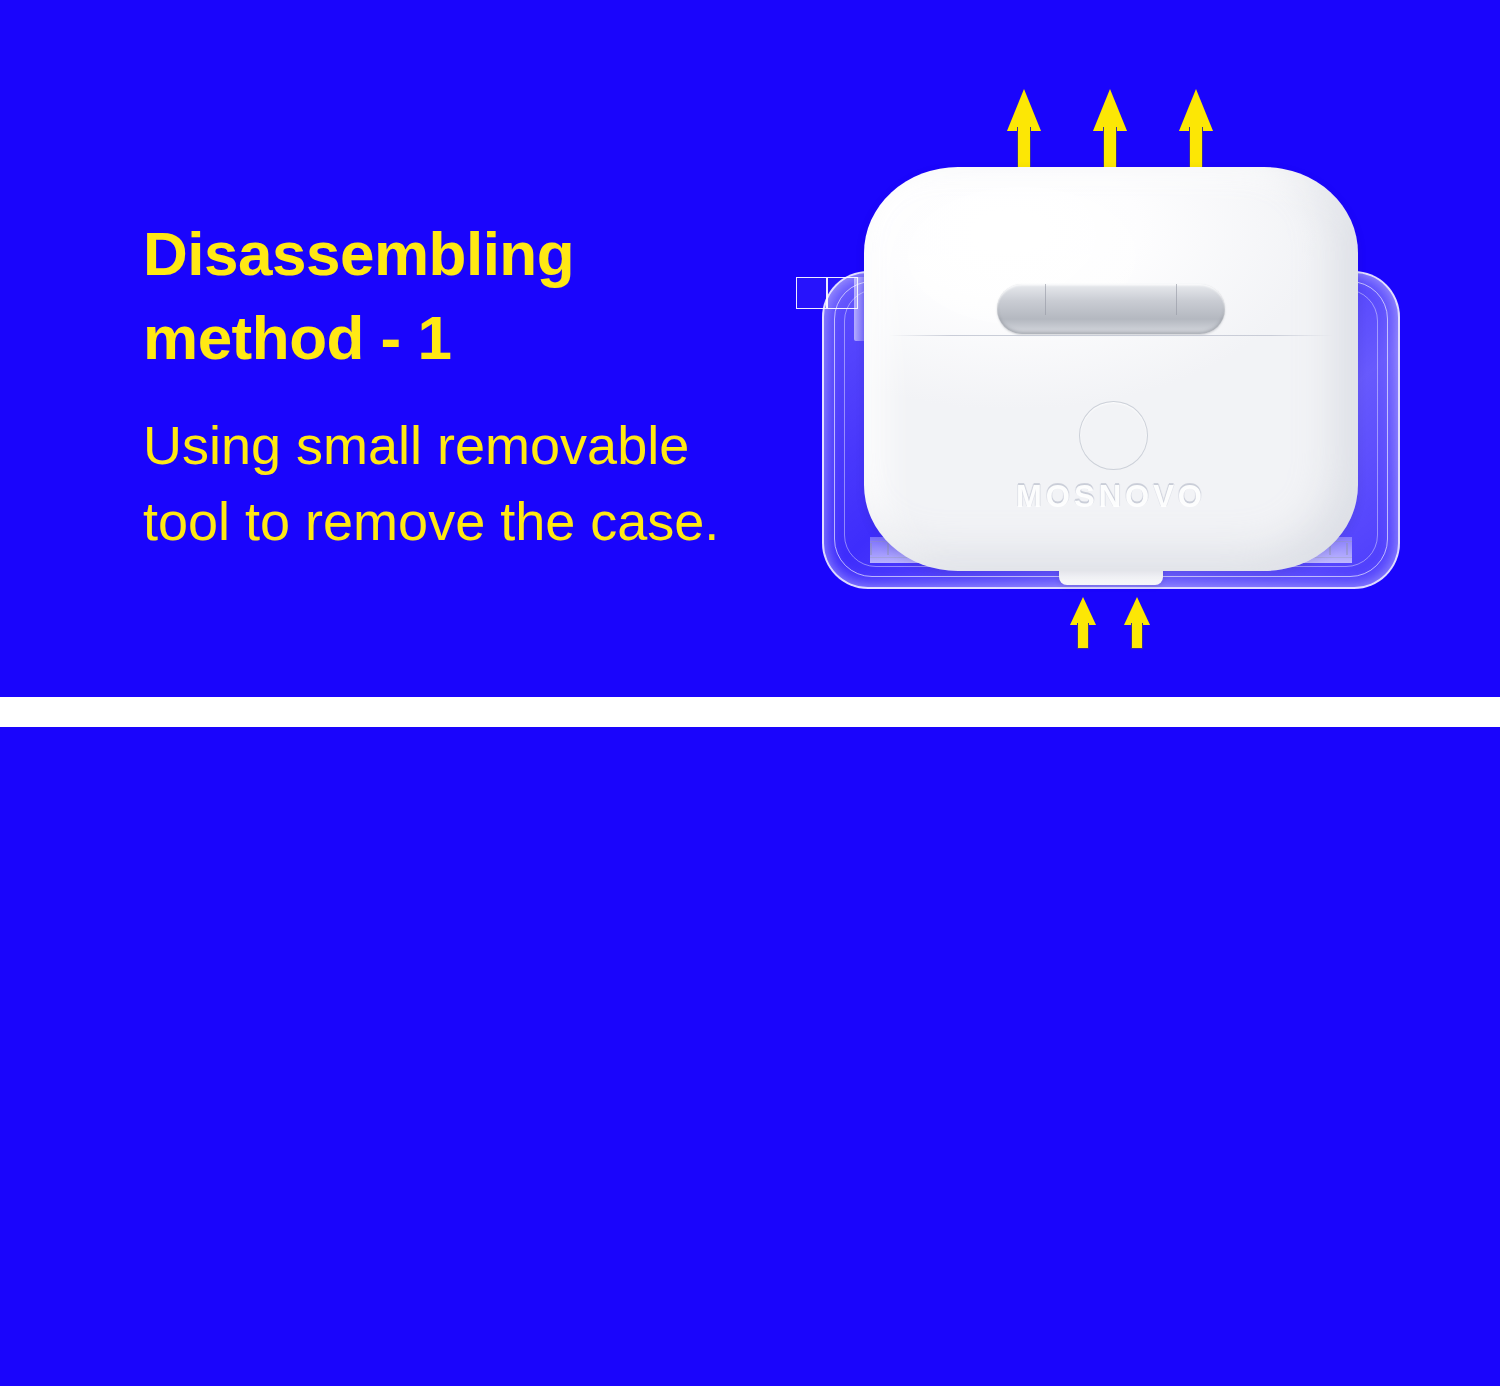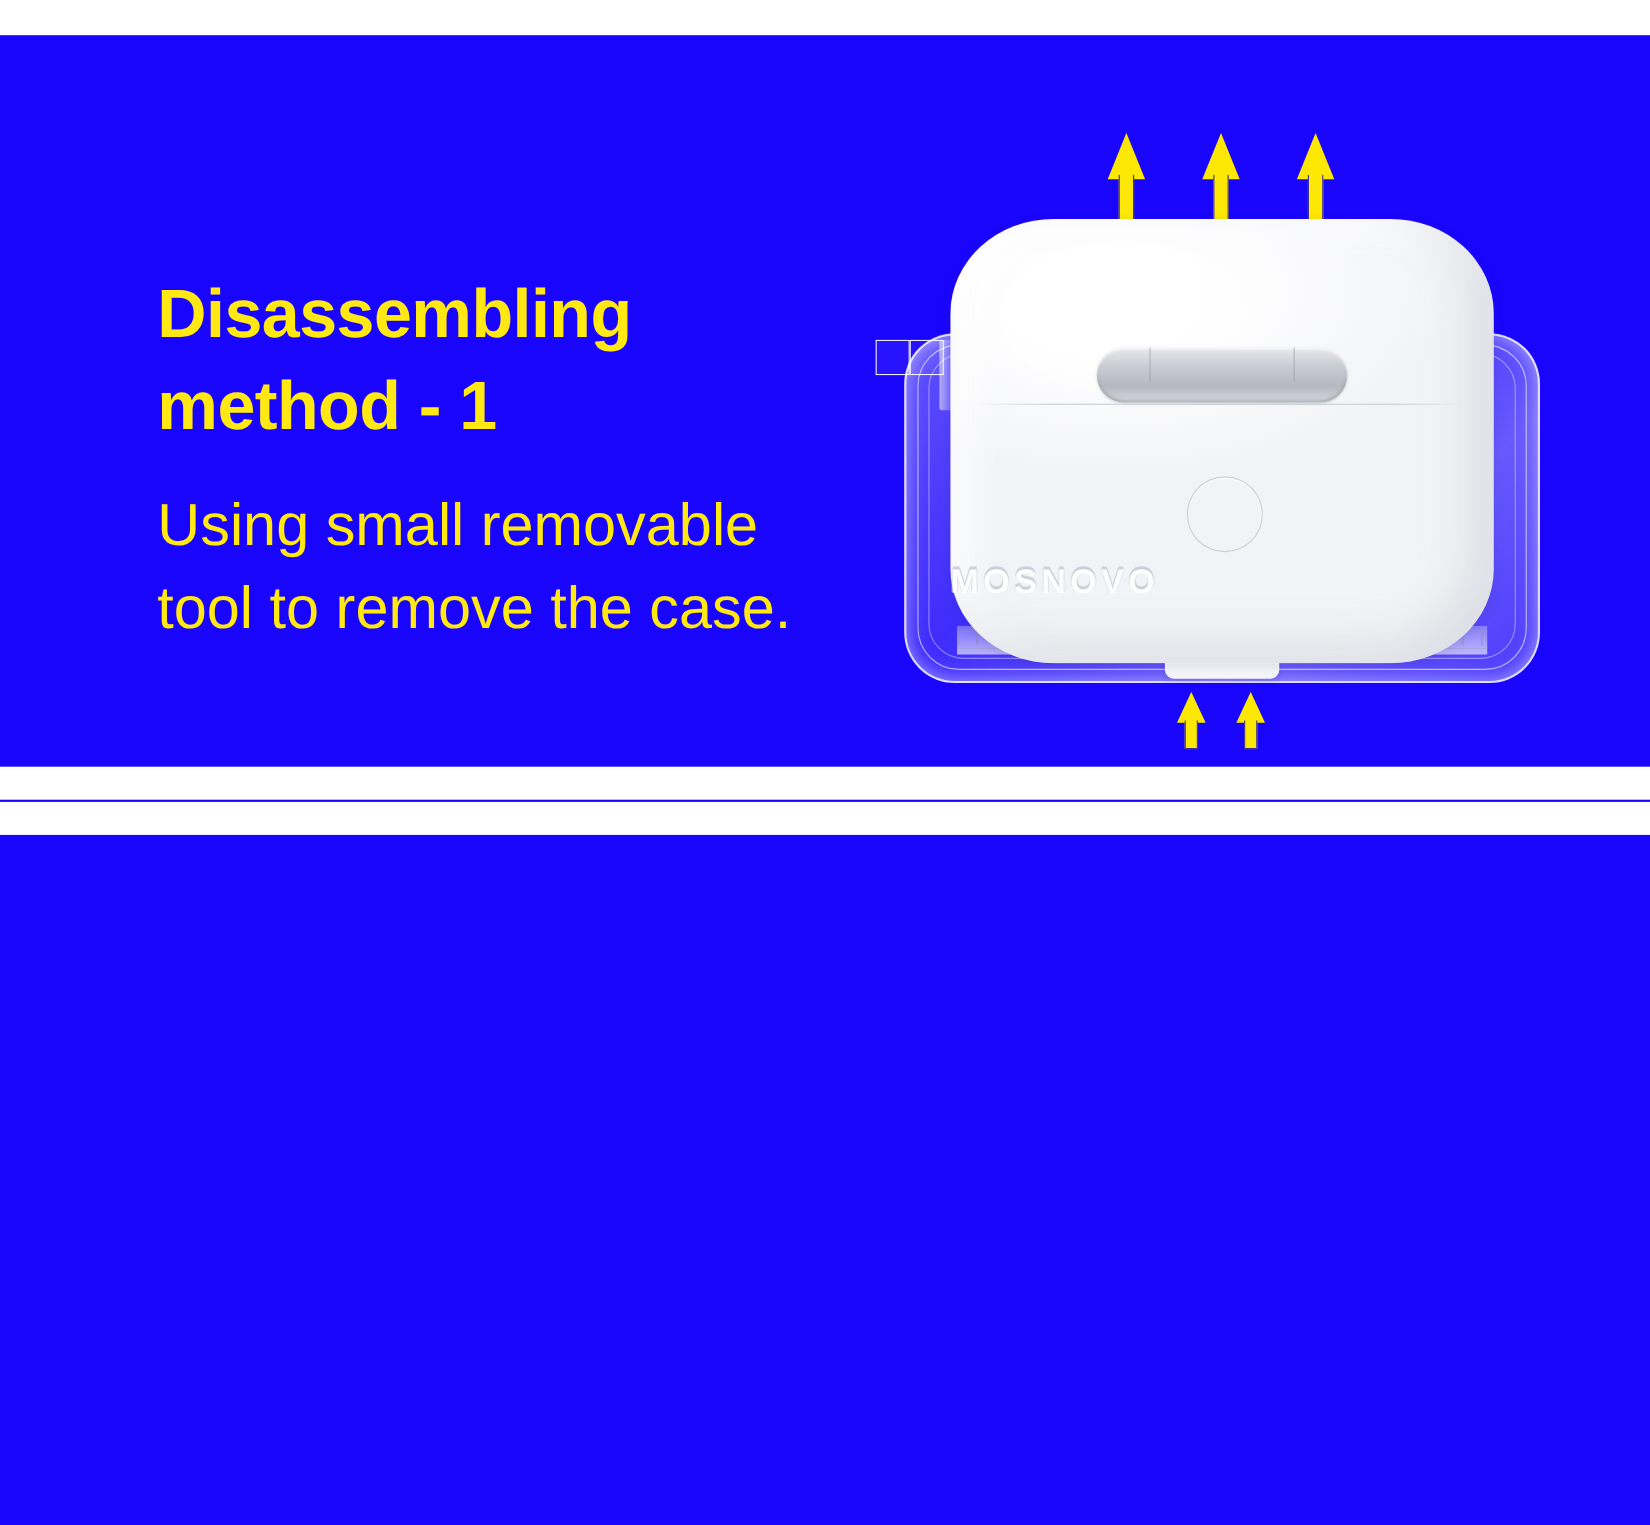--- a/index.html
+++ b/index.html
@@ -16,21 +16,20 @@
     background: #ffffff;
   }
 
   
   .panel {
     position: absolute;
     left: 0;
     width: 1500px;
     background: #1a05fc;
     overflow: hidden;
-    margin-top: 32px;
   }
   #panel-1 { top: 0px;   height: 697px; }
   #panel-2 { top: 727px; height: 659px; }
 
   .divider {
     position: absolute;
     left: 0;
     top: 697px;
     width: 1500px;
     height: 30px;
@@ -278,21 +277,21 @@
     border: 1.4px solid rgba(198,202,212,0.85);
     box-shadow: inset 0 1px 2px rgba(255,255,255,0.9);
   }
 
   
   .brand {
     position: absolute;
     left: 0;
     top: 77%;
     width: 100%;
-    text-align: left;
+    text-align: center;
     font-size: 31px;
     font-weight: bold;
     letter-spacing: 4px;
     color: rgba(255,255,255,0.01);
     text-shadow:
        0 1.2px 0 rgba(255,255,255,0.95),
        0 -1.2px 0 rgba(196,200,212,0.78),
        1px 0 0 rgba(210,214,224,0.5),
       -1px 0 0 rgba(210,214,224,0.5);
     user-select: none;

